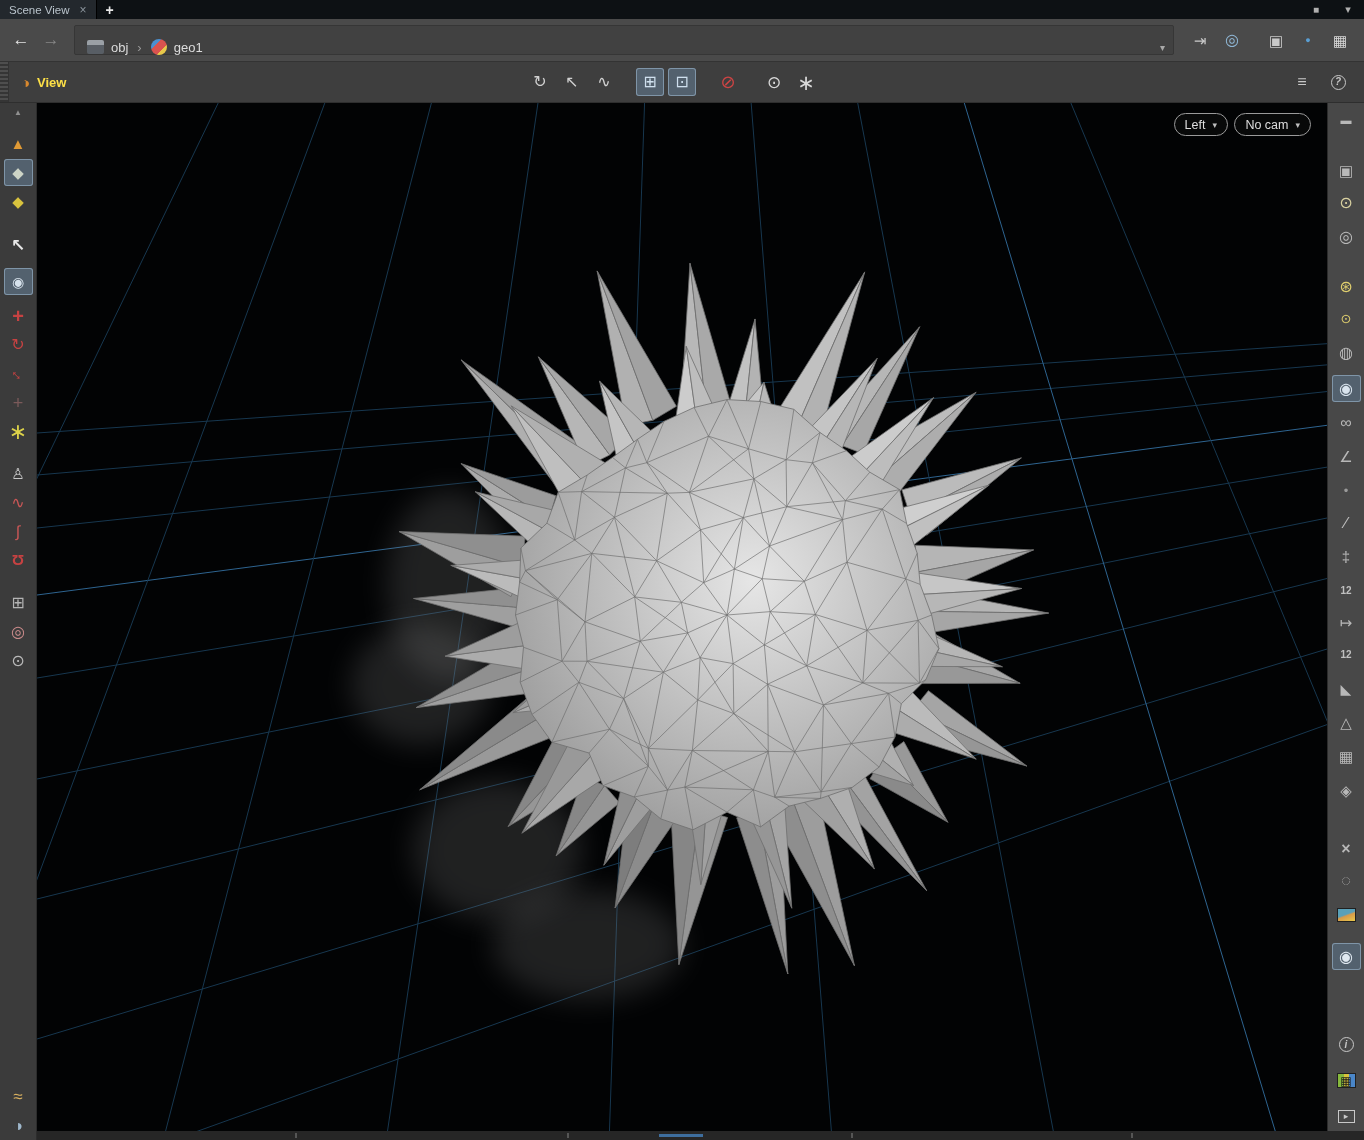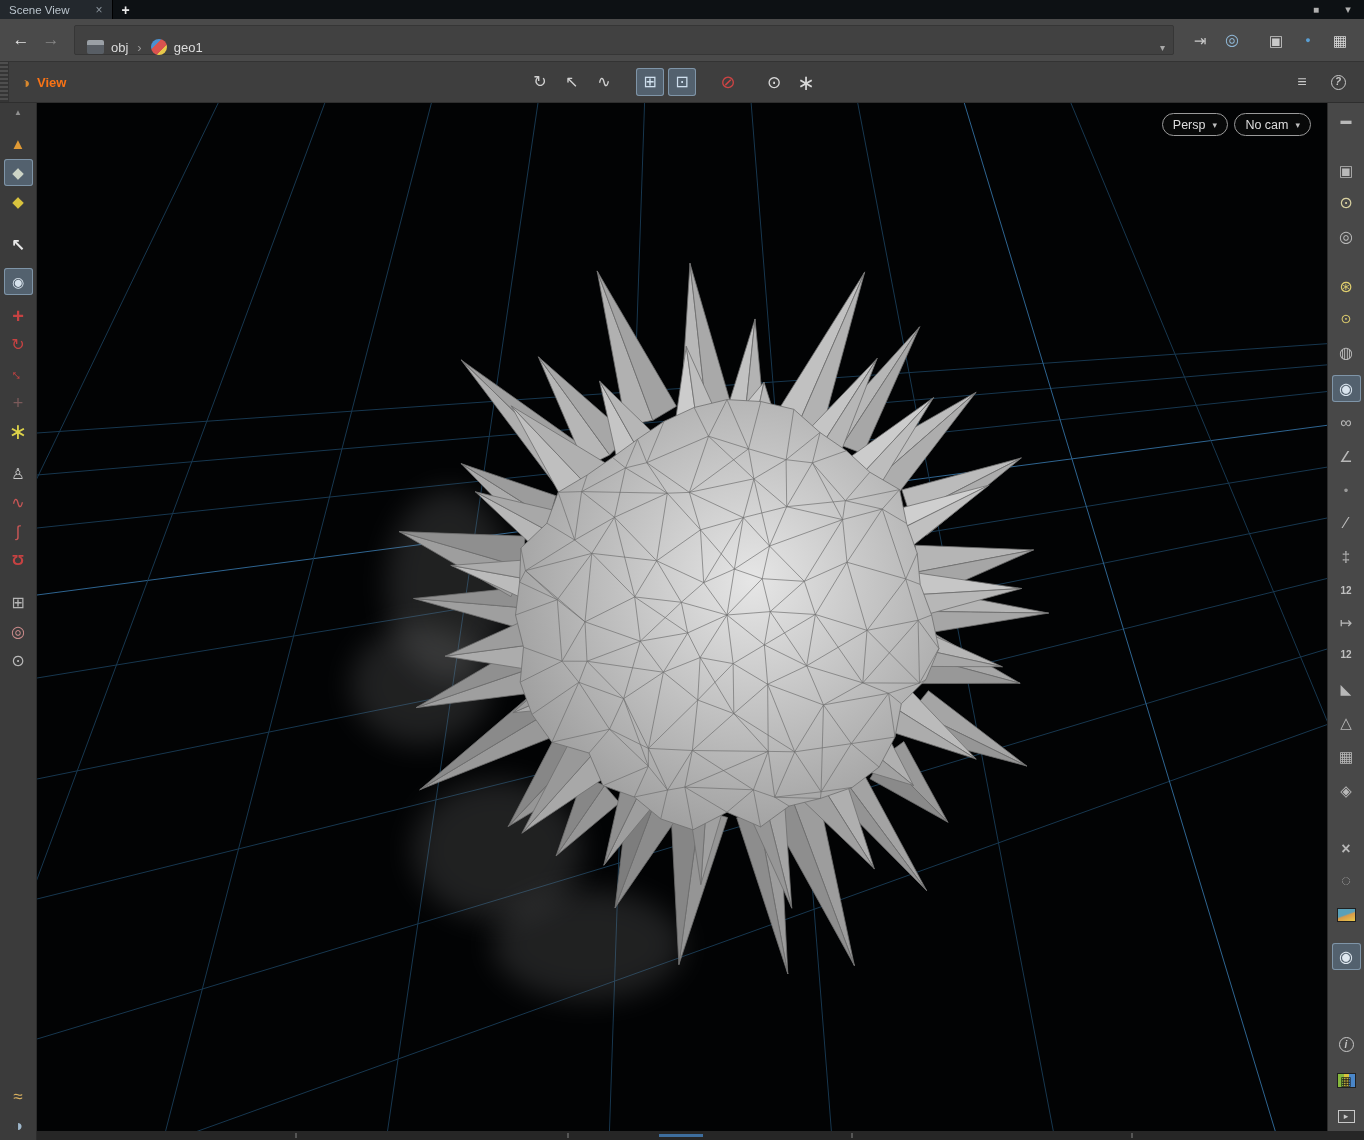--- a/index.html
+++ b/index.html
@@ -1,42 +1,42 @@
 <!DOCTYPE html>
 <html><head>
 <meta charset="utf-8">
 <style>
 *{margin:0;padding:0;box-sizing:border-box}
 html,body{background:#000}
 #app{position:relative;width:1364px;height:1140px;background:#3c3c3c;font-family:"Liberation Sans","DejaVu Sans",sans-serif;overflow:hidden;user-select:none}
 
 
 #tab-bar{position:absolute;top:0;left:0;right:0;height:19px;background:#0d1114;display:flex;align-items:stretch;color:#b9c3cb;z-index:5}
-.tab{display:flex;align-items:center;gap:26px;padding:0 9px;background:#23282d;border-right:1px solid #000;font-size:11.5px}
+.tab{display:flex;align-items:center;gap:10px;padding:0 9px;background:#23282d;border-right:1px solid #000;font-size:11.5px}
 .tab-close{color:#8a949c;font-size:12px}
 .newtab{width:26px;display:flex;align-items:center;justify-content:center;color:#e8e8e8;font-size:14px;font-weight:bold}
 .tabbar-spacer{flex:1}
 
 
 #path-bar{position:absolute;top:19px;left:0;right:0;height:43px;background:#4a4a4a;border-bottom:1px solid #333;display:flex;align-items:center;padding:0 8px;gap:4px;z-index:5}
 .navbtn{width:26px;height:26px;display:flex;align-items:center;justify-content:center;font-size:17px;font-weight:bold;color:#e4e4e4;border-radius:3px}
 .navbtn.dim{color:#878787}
 #path-field{flex:1;height:30px;background:#414141;border:1px solid #363636;border-radius:2px;display:flex;align-items:center;padding:14px 26px 0 4px;position:relative;margin:0 6px}
 #breadcrumb{display:flex;align-items:center;height:100%}
 .crumb{display:flex;align-items:center;gap:7px;padding:0 8px;font-size:13px;color:#dcdcdc;height:100%}
 .crumb-sep{color:#9a9a9a;font-size:13px;margin:0 1px}
 .obj-ico{width:17px;height:14px;border-radius:2px;background:linear-gradient(180deg,#9aa0a6 0%,#9aa0a6 38%,#585e65 38%)}
 .geo-ico{width:16px;height:16px;border-radius:50%;background:linear-gradient(135deg,#4a90d0 0%,#4a90d0 34%,#d9534f 34%,#d9534f 67%,#e8c84a 67%)}
 .field-caret{position:absolute;right:8px;color:#a8a8a8;font-size:10px}
 
 
 #view-toolbar{position:absolute;top:62px;left:0;right:0;height:41px;background:#3e3e3e;border-bottom:1px solid #2e2e2e;display:flex;align-items:center;z-index:5}
 .grip{width:9px;align-self:stretch;margin-right:6px;background:repeating-linear-gradient(180deg,#4e4e4e 0 2px,#353535 2px 4px);border-right:1px solid #333}
 .pane-icon{font-size:15px;color:#d8882e;margin:0 7px 0 6px}
-.view-label{font-size:13px;font-weight:bold;color:#f97316}
+.view-label{font-size:13px;font-weight:bold;color:#fde047}
 #center-tools{position:absolute;left:524px;top:0;height:100%}
 #right-tools{position:absolute;right:10px;top:0;height:100%}
 
 
 .hstrip{display:flex;align-items:center;height:100%}
 .hstrip .tool{width:28px;height:28px;margin:0 2px}
 .strip{position:absolute;display:flex;flex-direction:column;align-items:center;padding-top:3px;z-index:4}
 #left-strip{left:0;top:103px;bottom:0;width:37px;background:#3b3b3b;border-right:1px solid #2c2c2c}
 #right-strip{right:0;top:103px;bottom:9px;width:37px;background:#484848;border-left:1px solid #2c2c2c}
 .strip .tool{width:29px;height:27px;margin:1px 0;flex:none}
@@ -535,21 +535,21 @@
         <line x1="775.4286297044187" y1="359.817510116136" x2="783.0078699780391" y2="329.4617772864433" stroke="rgba(110,110,110,0.85)" stroke-width="0.8"></line>
         <line x1="775.4286297044187" y1="359.817510116136" x2="809.3589376378252" y2="347.716516188651" stroke="rgba(110,110,110,0.85)" stroke-width="0.8"></line>
         <line x1="808.359909868034" y1="397.6865716043559" x2="832.7515725358448" y2="369.24842746415516" stroke="rgba(110,110,110,0.85)" stroke-width="0.8"></line>
         <line x1="808.359909868034" y1="397.6865716043559" x2="862.568272618494" y2="386.621810958241" stroke="rgba(110,110,110,0.85)" stroke-width="0.8"></line>
         <line x1="845.2568236473439" y1="406.0534122884762" x2="862.568272618494" y2="386.621810958241" stroke="rgba(110,110,110,0.85)" stroke-width="0.8"></line>
         <line x1="845.2568236473439" y1="406.0534122884762" x2="869.6424045895247" y2="420.4676230532623" stroke="rgba(110,110,110,0.85)" stroke-width="0.8"></line>
         <line x1="868.7386393194492" y1="475.93305152527245" x2="880.2204683696206" y2="450.19362320006167" stroke="rgba(110,110,110,0.85)" stroke-width="0.8"></line>
         <line x1="868.7386393194492" y1="475.93305152527245" x2="883.1715446605655" y2="481.4046330123101" stroke="rgba(110,110,110,0.85)" stroke-width="0.8"></line>
       </svg>
     <div class="cam-pill" id="persp-pill">
-      <span>Persp</span>
+      <span>Left</span>
       <span class="caret">▾</span>
     </div>
     <div class="cam-pill" id="cam-pill">
       <span>No cam</span>
       <span class="caret">▾</span>
     </div>
   </div>
 
   <div id="right-strip" class="strip">
       <div class="tool">

